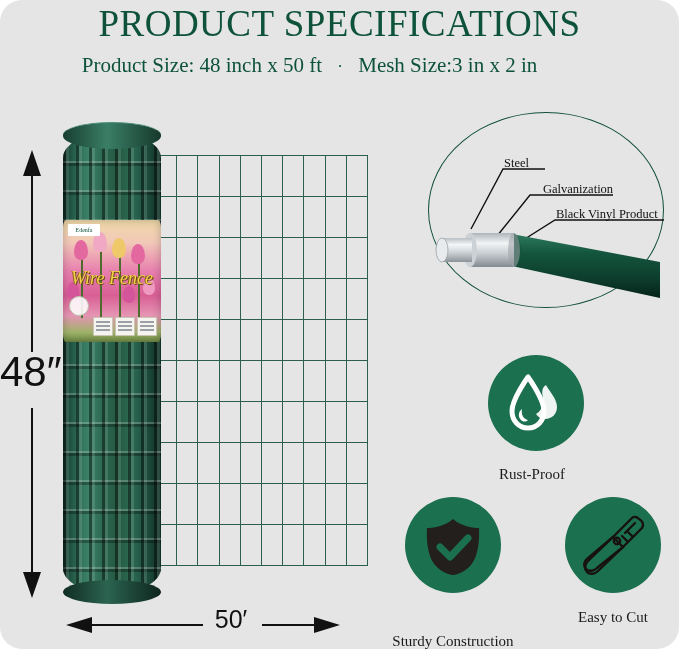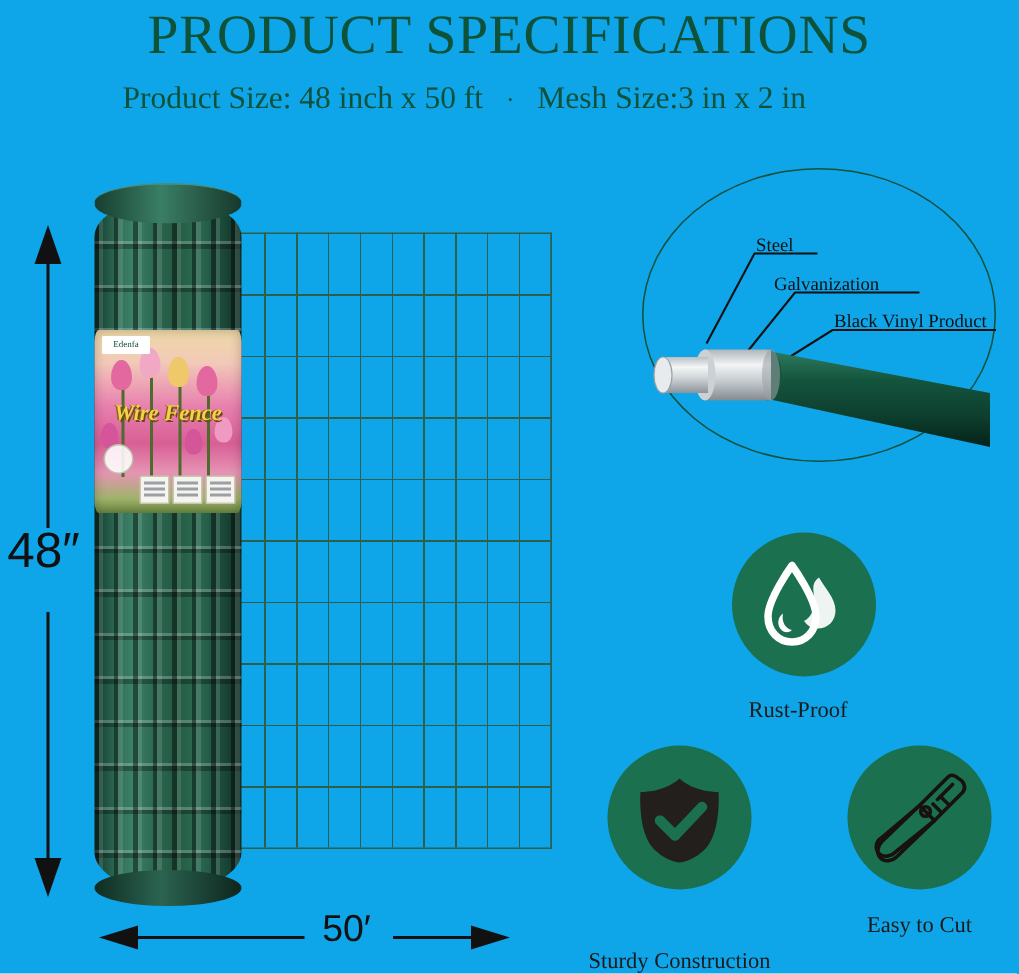--- a/index.html
+++ b/index.html
@@ -7,22 +7,23 @@
     padding: 0;
     background: #ffffff;
   }
   body {
     font-family: "Liberation Serif", serif;
   }
   #page {
     position: relative;
     width: 679px;
     height: 649px;
-    background: #0ea5e9;
+    background: #e5e5e5;
     overflow: hidden;
+    border-radius: 22px;
   }
 
   
   #title {
     position: absolute;
     left: 0;
     top: 2px;
     width: 679px;
     text-align: center;
     font-family: "Liberation Serif", serif;
@@ -159,22 +160,22 @@
     overflow: hidden;
   }
   .label-title {
     position: absolute;
     left: 0;
     top: 48px;
     width: 98px;
     text-align: center;
     font-family: "Liberation Serif", serif;
     font-style: italic;
-    font-weight: bold;
-    font-size: 15px;
+    font-weight: normal;
+    font-size: 18px;
     color: #f2d24b;
     text-shadow: 1px 1px 0 #6b4a10, -1px 0 0 #8a6413;
     white-space: nowrap;
   }
   .label-spec {
     position: absolute;
     bottom: 6px;
     height: 17px;
     background: #f6f4ee;
     border: 1px solid #c9c4b4;
@@ -243,21 +244,21 @@
   }
   .arrow-up { top: 0px; border-bottom: 26px solid #111111; }
   .arrow-down { top: 422px; border-top: 26px solid #111111; }
   #dim-v-label {
     position: absolute;
     left: 0px;
     top: 348px;
     width: 58px;
     text-align: center;
     font-family: "Liberation Sans", sans-serif;
-    font-size: 33px;
+    font-size: 42px;
     color: #111111;
     white-space: nowrap;
   }
 
   #dim-horizontal {
     position: absolute;
     left: 66px;
     top: 612px;
     width: 274px;
     height: 26px;
@@ -311,21 +312,21 @@
     box-sizing: border-box;
   }
   .cal-label {
     position: absolute;
     font-family: "Liberation Serif", serif;
     font-size: 12.5px;
     color: #111111;
     white-space: nowrap;
   }
   #cal-steel { left: 76px; top: 44px; }
-  #cal-galv  { left: 88px; top: 70px; }
+  #cal-galv  { left: 115px; top: 70px; }
   #cal-vinyl { left: 128px; top: 95px; }
 
   
   .badge-circle {
     position: absolute;
     border-radius: 50%;
     background: #1b7050;
   }
   .badge-label {
     position: absolute;

